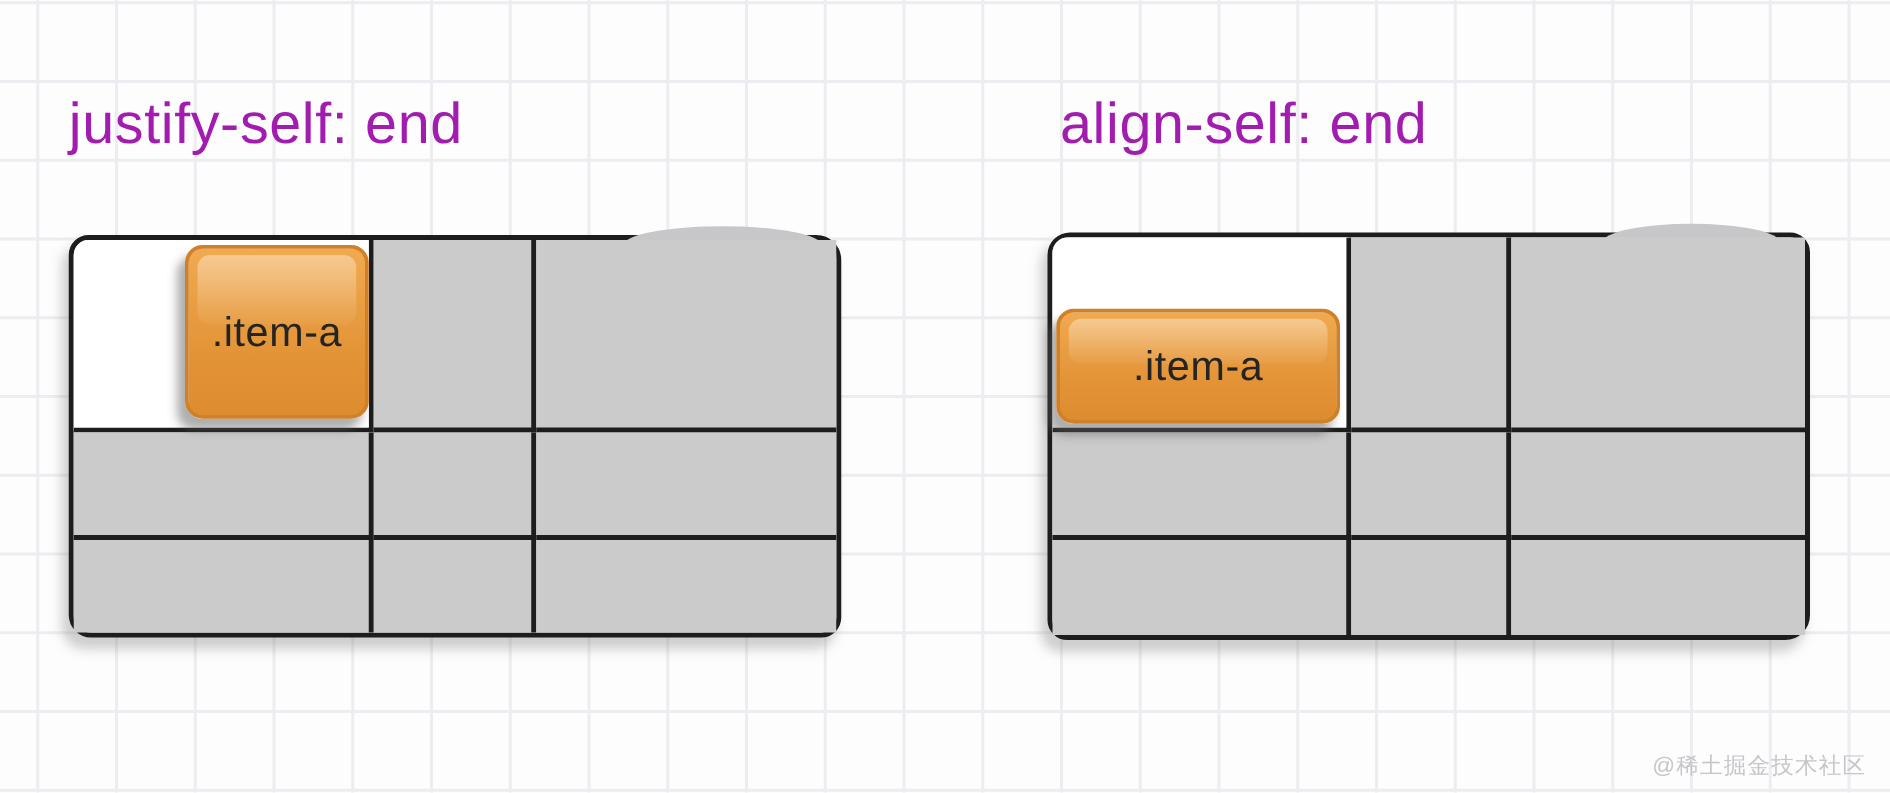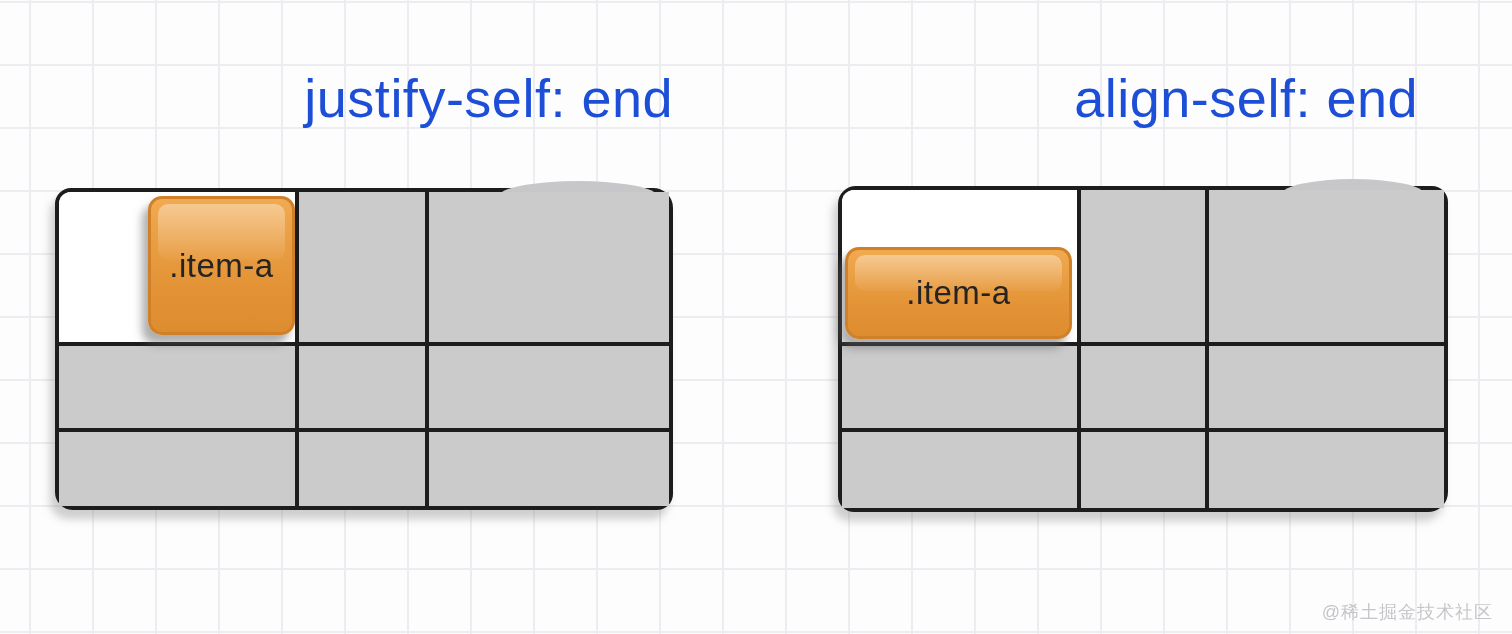--- a/index.html
+++ b/index.html
@@ -17,29 +17,29 @@
     background-color: #fdfdfe;
     background-image:
       linear-gradient(to right, #ededf1 0, #ededf1 2px, transparent 2px),
       linear-gradient(to bottom, #ededf1 0, #ededf1 2px, transparent 2px);
     background-size: 63px 63px;
     background-position: 29px 1px;
   }
 
   .fig-title {
     position: absolute;
-    text-align: right;
-    font-size: 54px;
+    text-align: left;
+    font-size: 46px;
     font-weight: 400;
-    color: #1d4ed8;
+    color: #a21caf;
     letter-spacing: 0.5px;
     line-height: 52px;
   }
   #title-justify { left: 55px;  top: 72px; width: 618px; }
-  #title-align   { left: 808px; top: 72px; width: 610px; }
+  #title-align   { left: 848px; top: 72px; width: 610px; }
 
   
   .sketch-grid {
     position: absolute;
     border: 4px solid #1d1d1d;
     background: #cbcbcb;
     box-shadow: -5px 9px 9px rgba(130,130,130,0.38);
   }
   #grid-justify {
     left: 55px; top: 188px; width: 618px; height: 322px;

